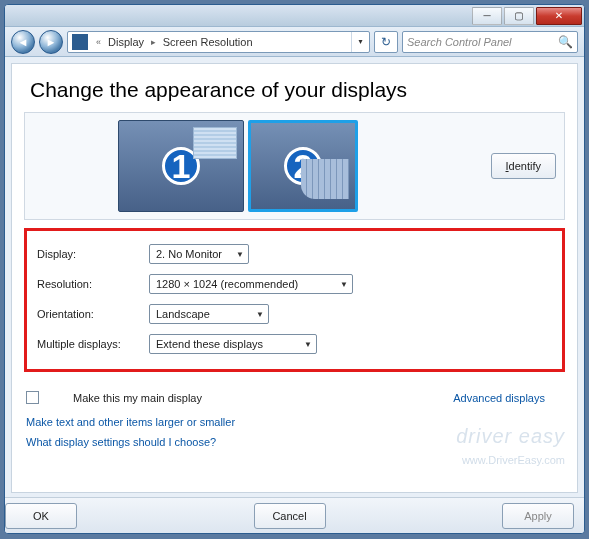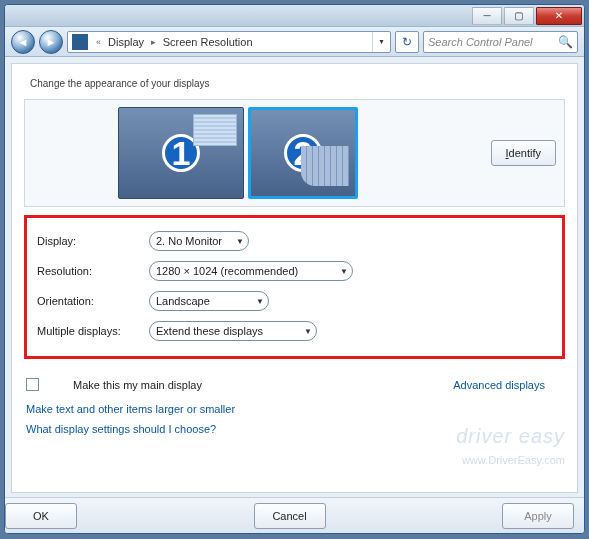--- a/index.html
+++ b/index.html
@@ -36,29 +36,29 @@
   .addr-box {
     flex:1; height:22px; background:#fff; border:1px solid #7a99b8; border-radius:2px;
     display:flex; align-items:center; font-size:11px; color:#333;
   }
   .addr-box .cp-icon { width:16px; height:16px; margin:0 4px; background:#2b5c8f; display:inline-block; }
   .addr-box .chev { color:#666; margin:0 4px; font-size:9px; }
   .addr-box .seg { padding:0 3px; cursor:default; }
   .addr-box .dd { margin-left:auto; width:18px; height:20px; border-left:1px solid #cbd8e6; display:flex; align-items:center; justify-content:center; font-size:8px; color:#333;}
   .refresh-btn { width:24px; height:22px; background:#fff; border:1px solid #7a99b8; border-radius:2px; display:flex;align-items:center;justify-content:center; color:#2b5c8f; font-size:12px;}
   .search-box {
-    width:155px; height:22px; background:#fff; border:1px solid #7a99b8; border-radius:2px;
+    width:176px; height:22px; background:#fff; border:1px solid #7a99b8; border-radius:2px;
     display:flex; align-items:center; padding:0 4px; color:#888; font-size:11px; font-style:italic;
   }
   .search-glyph { margin-left:auto; color:#2b5c8f; font-style:normal; font-size:12px;}
   .content {
     position:absolute; left:6px; right:6px; top:58px; bottom:40px;
     background:#fff; border:1px solid #c8d4e0;
   }
-  .heading { color:#404040; font-size:10px; margin:14px 0 10px 18px; }
+  .heading { color:#000000; font-size:21px; margin:14px 0 10px 18px; }
   .preview-row { margin:0 12px; height:108px; border:1px solid #d0d9e3; background:#f6f9fc; display:flex; align-items:center; padding:4px 8px; gap:10px; }
   .monitors-box { display:flex; align-items:flex-end; gap:4px; margin-left:82px; padding:3px;}
   .mon {
     position:relative; display:flex; align-items:center; justify-content:center;
     color:#fff; font-weight:bold;
     background: linear-gradient(to bottom,#7590b5,#476188);
     border:1px solid #2e4a6d; border-radius:2px;
   }
   .mon.m1 { width:126px; height:92px; font-size:34px; }
   .mon.m2 { width:110px; height:92px; font-size:34px; border:3px solid #1ea0e8; }
@@ -84,21 +84,21 @@
     border:1px solid #8a9fb5; border-radius:3px; color:#222;
     display:inline-flex; align-items:center; justify-content:center;
   }
   .btn .ul { text-decoration: underline; }
   .red-box {
     margin:8px 12px 10px 12px; border:3px solid #e21b1b; padding:8px 10px 10px 10px;
   }
   .field-row { display:flex; align-items:center; height:30px; font-size:11px; color:#222;}
   .field-row .lab { width:112px; }
   .combo {
-    height:20px; background:#fff; border:1px solid #7a8ea2; border-radius:10px;
+    height:20px; background:#fff; border:1px solid #7a8ea2; border-radius:2px;
     display:flex; align-items:center; padding:0 4px 0 6px; font-size:11px; gap:6px;justify-content:space-between;
   }
   .combo .arr { margin-left:auto; font-size:8px; color:#333; }
   .w-100{width:100px}.w-170{width:204px}.w-120{width:120px}.w-150{width:168px}
   .below-row { margin:12px 14px; display:flex; align-items:flex-end; font-size:11px; color:#222;gap:28px;}
   .chk { width:13px; height:13px; border:1px solid #7a8ea2; background:#fff; margin-right:6px;}
   .link { color:#0b57a6; font-size:11px; margin:8px 14px 0 14px; display:block;}
   .link.adv { margin-left:auto; padding-right:4px; }
   .bottom-bar {
     position:absolute; left:0; right:0; bottom:0; height:36px;

